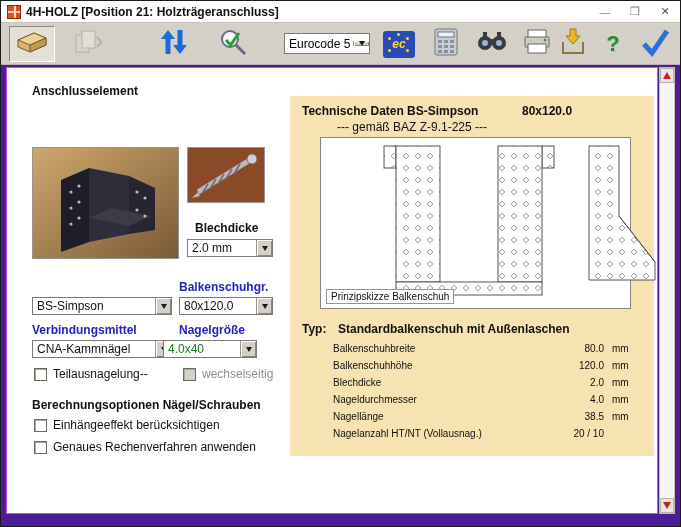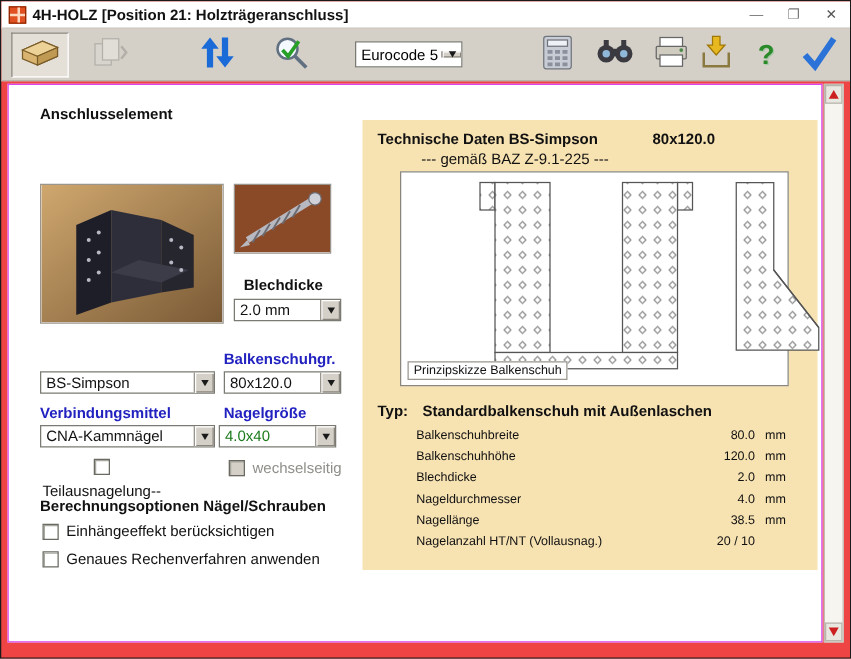--- a/index.html
+++ b/index.html
@@ -1,21 +1,21 @@
 <!DOCTYPE html>
 <html><head>
 <meta charset="utf-8">
 <style>
   * { margin:0; padding:0; box-sizing:border-box; }
   html,body { background:#f0f0f0; }
   body { font-family:"Liberation Sans", sans-serif; }
 
   #window {
     position:relative; width:681px; height:527px;
-    background:#ef4444; border:1px solid #1a1a1a; overflow:hidden;
+    background:#4c1d95; border:1px solid #1a1a1a; overflow:hidden;
   }
 
   
   .titlebar {
     position:absolute; top:0; left:0; right:0; height:22px;
     background:#ffffff; border-bottom:1px solid #c8c4bc;
     display:flex; align-items:center;
   }
   .app-icon {
     width:14px; height:14px; margin:0 5px 0 6px;
@@ -198,20 +198,30 @@
       </span>
     </div>
 
     <div class="tb-combo">
       <span class="val" style="flex:1;font-size:12px;padding-left:4px;">Eurocode 5</span>
       <span class="btn" style="width:16px;background:#d4d0c8;border-left:1px solid #9a968e;display:flex;align-items:center;justify-content:center;box-shadow:inset 1px 1px 0 #fff, inset -1px -1px 0 #8a867e;">
           <span class="tri-down"></span>
         </span>
     </div>
 
+    <div class="tb-btn" style="left:378px;width:40px;">
+      <span class="ec-badge">
+        <span class="ec-star" style="left:14px;top:2px;"></span>
+        <span class="ec-star" style="left:5px;top:6px;"></span>
+        <span class="ec-star" style="left:23px;top:6px;"></span>
+        <span class="ec-star" style="left:5px;top:18px;"></span>
+        <span class="ec-star" style="left:23px;top:18px;"></span>
+        <span class="txt">ec</span>
+      </span>
+    </div>
 
     <div class="tb-btn" style="left:422px;">
       <span>
         <svg width="30" height="30" viewBox="0 0 30 30">
           <rect x="4" y="2" width="22" height="26" rx="2" fill="#c8ccd4" stroke="#70747c"></rect>
           <rect x="7" y="5" width="16" height="5" fill="#eef2f6" stroke="#70747c"></rect>
           <rect x="7" y="13" width="4" height="3" fill="#8a909c"></rect>
             <rect x="13" y="13" width="4" height="3" fill="#8a909c"></rect>
             <rect x="19" y="13" width="4" height="3" fill="#8a909c"></rect>
           <rect x="7" y="18" width="4" height="3" fill="#8a909c"></rect>
@@ -339,28 +349,28 @@
     </div>
 
     <div class="lbl blue" style="left:25px;top:255px;">Verbindungsmittel</div>
     <div class="lbl blue" style="left:172px;top:255px;">Nagelgröße</div>
     <div class="combo" style="left:25px;top:272px;width:140px;">
       <span class="val">CNA-Kammnägel</span>
       <span class="btn">
           <span class="tri-down"></span>
         </span>
     </div>
-    <div class="combo" style="left:168px;top:272px;width:94px;">
+    <div class="combo" style="left:156px;top:272px;width:94px;">
       <span class="val green">4.0x40</span>
       <span class="btn">
           <span class="tri-down"></span>
         </span>
     </div>
 
-    <div class="cb" style="left:27px;top:299px;flex-direction:column;">
+    <div class="cb" style="left:27px;top:299px;">
       <span class="box"></span>
       <span>Teilausnagelung--</span>
     </div>
     <div class="cb disabled" style="left:176px;top:299px;">
       <span class="box"></span>
       <span>wechselseitig</span>
     </div>
 
     <div class="lbl" style="left:25px;top:330px;">Berechnungsoptionen Nägel/Schrauben</div>
 

